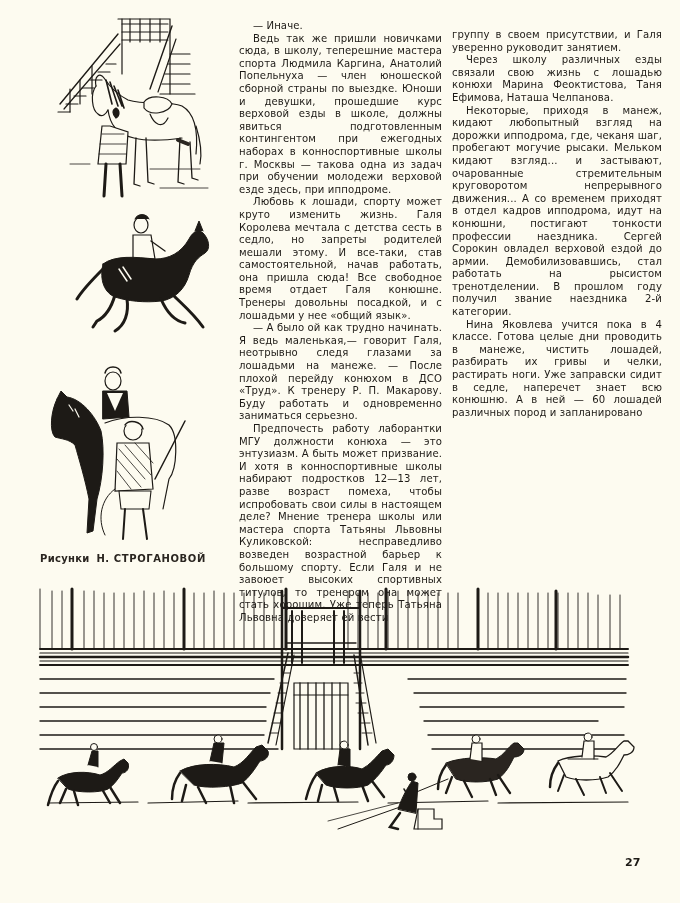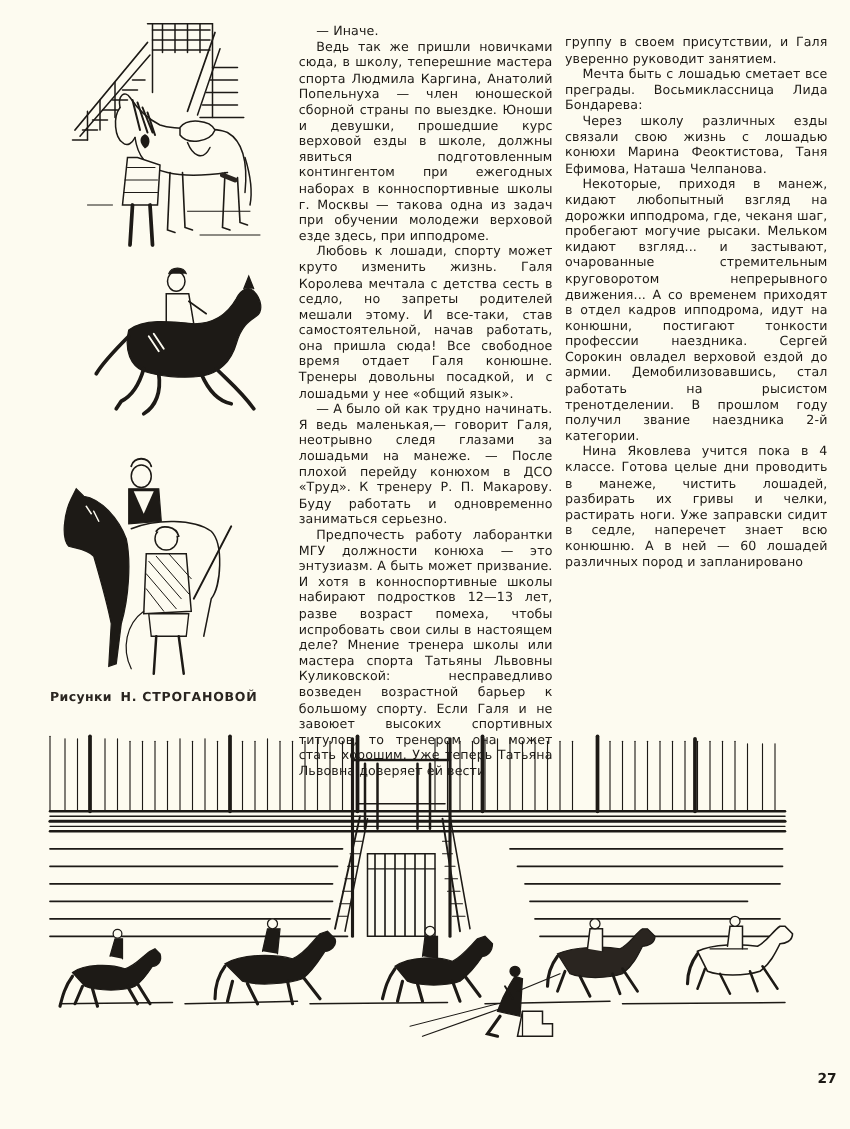--- a/index.html
+++ b/index.html
@@ -32,21 +32,21 @@
   }
   .col p { margin: 0; text-indent: 14px; }
   .col p.noindent { text-indent: 0; }
   .col-mid { left: 239px; width: 203px; }
   .col-right { left: 452px; width: 210px; top: 9px; margin-top: 20px; }
 
   
   .bottom-illus { position: absolute; left: 38px; top: 583px; width: 600px; height: 255px; }
 
   .page-number {
-    position: absolute; left: 654px; top: 856px;
+    position: absolute; left: 625px; top: 856px;
     font-size: 11px; font-weight: bold; color: #1d1a16;
   }
 </style>
 </head>
 <body>
 
 <div class="page">
 
   <div class="illus-col">
 
@@ -149,21 +149,20 @@
   <div class="col col-mid">
     <p>— Иначе.</p>
     <p>Ведь так же пришли новичками сюда, в школу, теперешние мастера спорта Людмила Каргина, Анатолий Попельнуха — член юношеской сборной страны по выездке. Юноши и девушки, прошедшие курс верховой езды в школе, должны явиться подготовленным контингентом при ежегодных наборах в конноспортивные школы г. Москвы — такова одна из задач при обучении молодежи верховой езде здесь, при ипподроме.</p>
     <p>Любовь к лошади, спорту может круто изменить жизнь. Галя Королева мечтала с детства сесть в седло, но запреты родителей мешали этому. И все-таки, став самостоятельной, начав работать, она пришла сюда! Все свободное время отдает Галя конюшне. Тренеры довольны посадкой, и с лошадьми у нее «общий язык».</p>
     <p>— А было ой как трудно начинать. Я ведь маленькая,— говорит Галя, неотрывно следя глазами за лошадьми на манеже. — После плохой перейду конюхом в ДСО «Труд». К тренеру Р. П. Макарову. Буду работать и одновременно заниматься серьезно.</p>
     <p>Предпочесть работу лаборантки МГУ должности конюха — это энтузиазм. А быть может призвание. И хотя в конноспортивные школы набирают подростков 12—13 лет, разве возраст помеха, чтобы испробовать свои силы в настоящем деле? Мнение тренера школы или мастера спорта Татьяны Львовны Куликовской: несправедливо возведен возрастной барьер к большому спорту. Если Галя и не завоюет высоких спортивных титулов, то тренером она может стать хорошим. Уже теперь Татьяна Львовна доверяет ей вести</p>
   </div>
 
   <div class="col col-right">
     <p class="noindent">группу в своем присутствии, и Галя уверенно руководит занятием.</p>
-    <p>Мечта быть с лошадью сметает все преграды. Восьмиклассница Лида Бондарева:</p>
     <p>Через школу различных езды связали свою жизнь с лошадью конюхи Марина Феоктистова, Таня Ефимова, Наташа Челпанова.</p>
     <p>Некоторые, приходя в манеж, кидают любопытный взгляд на дорожки ипподрома, где, чеканя шаг, пробегают могучие рысаки. Мельком кидают взгляд... и застывают, очарованные стремительным круговоротом непрерывного движения... А со временем приходят в отдел кадров ипподрома, идут на конюшни, постигают тонкости профессии наездника. Сергей Сорокин овладел верховой ездой до армии. Демобилизовавшись, стал работать на рысистом тренотделении. В прошлом году получил звание наездника 2-й категории.</p>
     <p>Нина Яковлева учится пока в 4 классе. Готова целые дни проводить в манеже, чистить лошадей, разбирать их гривы и челки, растирать ноги. Уже заправски сидит в седле, наперечет знает всю конюшню. А в ней — 60 лошадей различных пород и запланировано</p>
   </div>
 
   <div class="bottom-illus">
     <svg width="600" height="255" viewBox="0 0 600 255" fill="none" stroke="#1d1a16" stroke-linecap="round">
 
       <g stroke-width="0.9">
         <path d="M2 6 L2 66"></path>

